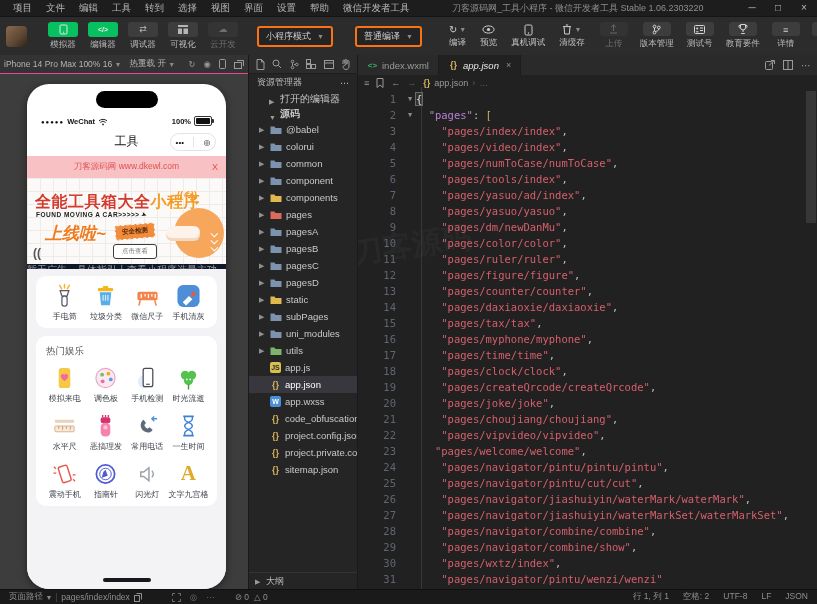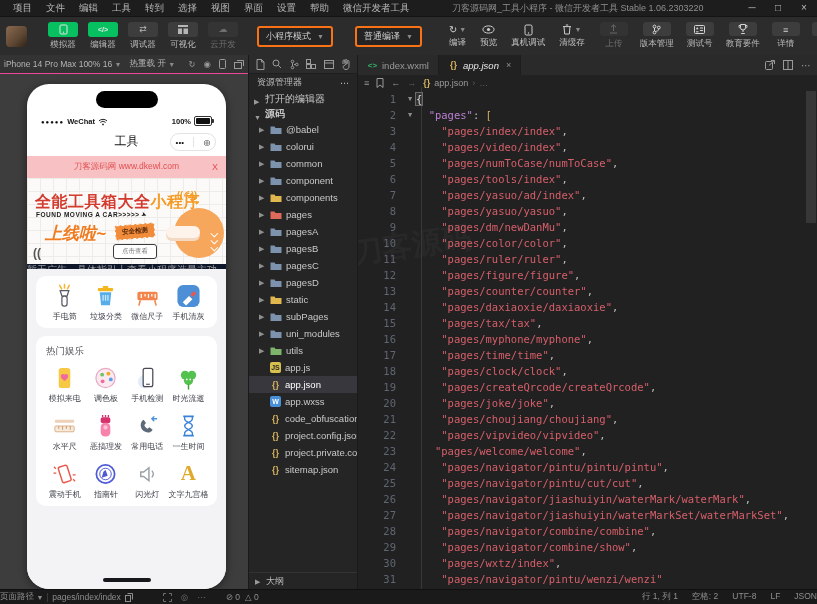--- a/index.html
+++ b/index.html
@@ -85,21 +85,21 @@
   .grid4{display:grid;grid-template-columns:repeat(4,1fr);row-gap:9px}
   .gitem{display:flex;flex-direction:column;align-items:center;gap:3px}
   .gitem .gi{width:25px;height:25px;display:flex;align-items:center;justify-content:center}
   .gitem .gl{font-size:8px;color:#3f434b;white-space:nowrap}
   .homebar{position:absolute;left:50%;transform:translateX(-50%);bottom:7px;width:48px;height:4px;border-radius:2px;background:#16181c}
 
   
   .explorer{width:108px;background:#252526;border-left:1px solid #1a1a1a;border-right:1px solid #1a1a1a;display:flex;flex-direction:column;flex:0 0 auto;font-size:10px}
   .act-row{height:18px;background:#2c2c2c;border-bottom:1px solid #1e1e1e;display:flex;align-items:center;justify-content:space-between;padding:0 7px;color:#9a9a9a}
   .exp-header{height:17px;display:flex;align-items:center;justify-content:space-between;padding:0 8px;color:#bdbdbd;font-size:9px}
-  .exp-row{height:15px;display:flex;align-items:flex-end;gap:4px;padding:0 5px;color:#c5c5c5;white-space:nowrap;overflow:hidden}
+  .exp-row{height:15px;display:flex;align-items:flex-end;gap:4px;padding:0 20px;color:#c5c5c5;white-space:nowrap;overflow:hidden}
   .exp-arrow{font-size:7px;color:#9a9a9a;width:7px;flex:0 0 auto}
   .tree{flex:1;overflow:hidden}
   .t-row{height:17px;display:flex;align-items:center;gap:4px;padding:0 2px 0 10px;color:#c9c9c9;white-space:nowrap;overflow:hidden;font-size:9.5px}
   .t-row.sel{background:#37373d;color:#fff}
   .t-arrow{font-size:7px;color:#8f8f8f;width:7px;flex:0 0 auto}
   .t-noarrow{width:7px;flex:0 0 auto}
   .fi{width:11px;height:11px;border-radius:2px;font-size:7px;font-weight:bold;display:flex;align-items:center;justify-content:center;flex:0 0 auto}
   .fi.js{background:#d8c04f;color:#2b2b2b}
   .fi.br{color:#d8b45f;font-size:9px}
   .fi.wx{background:#4a90d9;color:#fff}
@@ -125,21 +125,21 @@
   .tk-key{color:#bb80d5}
   .tk-str{color:#d75f6a}
   .tk-punc{color:#bcbcbc}
   .tk-brk{color:#d8b45f}
   .tk-match{outline:1px solid #6a6a6a;background:rgba(120,120,120,.18);color:#d8d8d8}
   .guide{position:absolute;left:63px;top:32px;bottom:0;width:1px;background:#383838}
   .watermark{position:absolute;left:-6px;top:170px;font-size:30px;color:rgba(255,255,255,.035);font-weight:bold;transform:rotate(-8deg);pointer-events:none;white-space:nowrap}
   .scrollthumb{position:absolute;right:1px;top:36px;width:10px;height:132px;background:#4a4a4a;opacity:.55}
 
   
-  .statusbar{position:absolute;left:0;right:0;bottom:0;height:14px;background:#1a1a1a;border-top:1px solid #101010;display:flex;align-items:center;font-size:8.5px;color:#8f8f8f;padding:0 0;gap:4px}
+  .statusbar{position:absolute;left:0;right:0;bottom:0;height:14px;background:#1a1a1a;border-top:1px solid #101010;display:flex;align-items:center;font-size:8.5px;color:#8f8f8f;padding:0 9px;gap:4px}
   .sb-sep{width:1px;height:9px;background:#3a3a3a}
   .sb-icons{display:flex;gap:9px;margin-left:26px;color:#6e6e6e}
   .sb-prob{display:flex;gap:5px;margin-left:16px}
   .sb-right{margin-left:auto;display:flex;gap:14px;white-space:nowrap}
   .icbtn{display:inline-flex;align-items:center;justify-content:center}
 </style>
 </head>
 <body>
 
 <div id="app">

